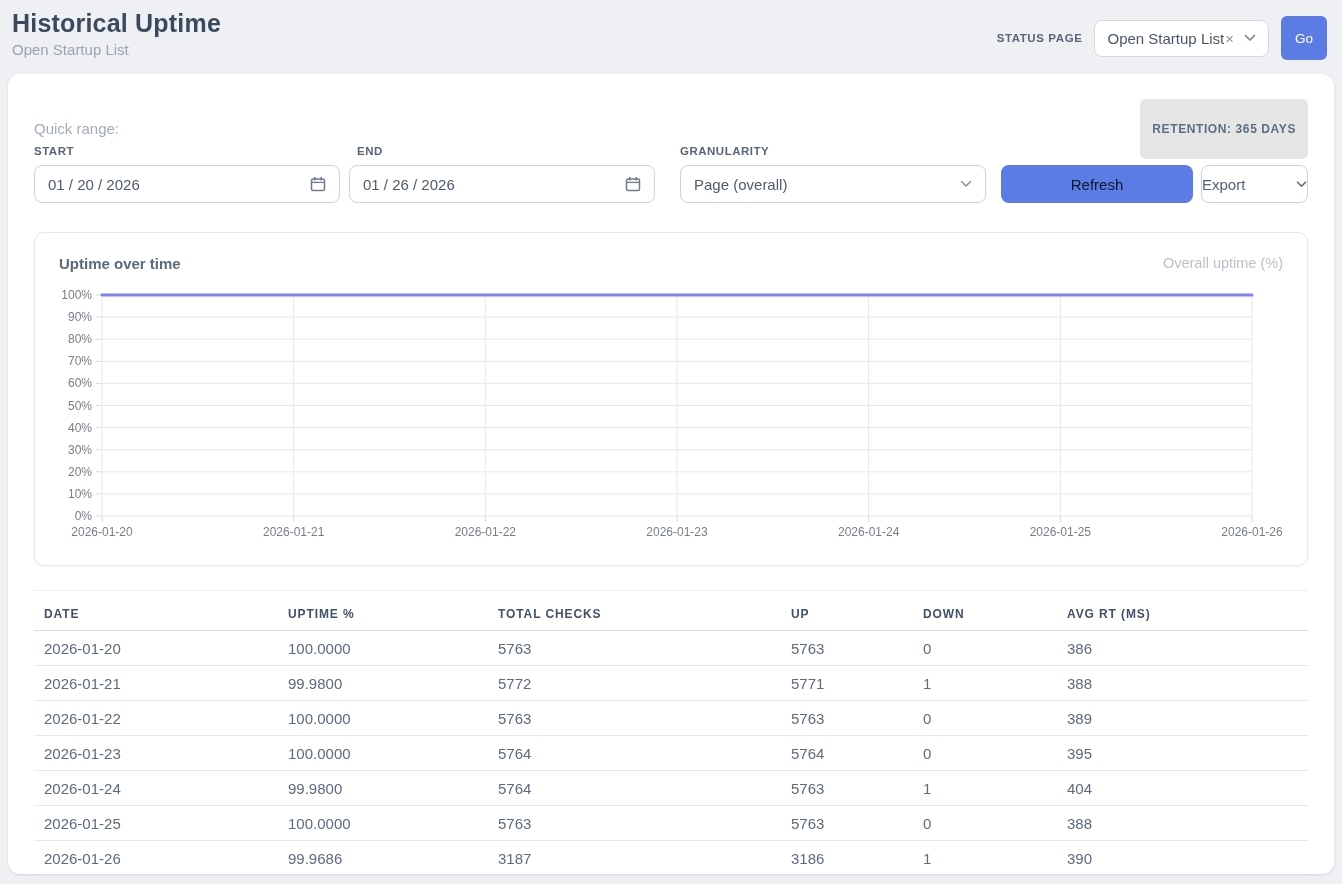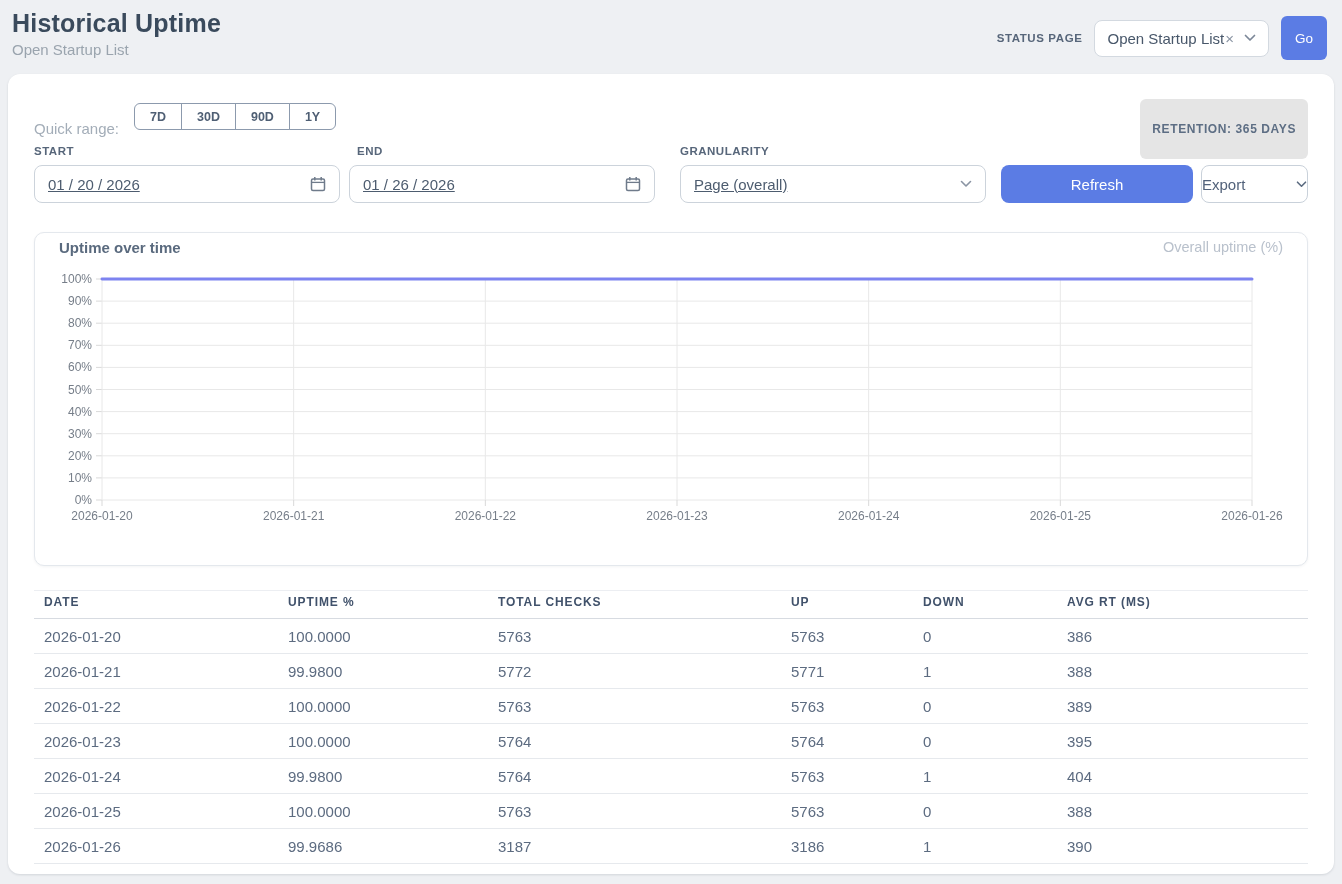--- a/index.html
+++ b/index.html
@@ -55,54 +55,54 @@
   .field-label {
     position:absolute; top:71px; font-size:11.5px; font-weight:600;
     letter-spacing:.5px; color:#57667a;
   }
   .field {
     position:absolute; top:91px; height:38px; width:306px;
     background:#fff; border:1px solid #ccd3db; border-radius:8px;
     display:flex; align-items:center; padding:0 13px;
     font-size:15px; color:#4d5c6f; cursor:pointer;
   }
-  .field .grow { flex:1;text-decoration:underline; }
+  .field .grow { flex:1; }
   .chev { flex:0 0 auto; }
   .primary-btn {
     position:absolute; top:91px; left:993px; width:192px; height:38px;
-    background:#5b7ce4; color:#ffffff; border:none; border-radius:8px;
+    background:#5b7ce4; color:#0f172a; border:none; border-radius:8px;
     font-size:15px; font-family:inherit; cursor:pointer;
   }
   .export-btn {
     position:absolute; top:91px; left:1193px; width:107px; height:38px;
     background:#fff; border:1px solid #c9d1da; border-radius:8px;
     font-size:15px; color:#52627a; font-family:inherit; cursor:pointer;
     display:flex; align-items:center; justify-content:space-between; gap:7px;
   }
 
   
   .chart-card {
     position:absolute; left:26px; top:158px; width:1274px; height:334px;
     background:#fff; border:1px solid #e4e8ed; border-radius:10px;
     box-shadow:0 1px 3px rgba(25,35,55,.05);
-    padding:4px 24px 0;
+    padding:20px 24px 0;
   }
   .chart-head { display:flex; justify-content:space-between; align-items:center; height:20px; }
   .chart-title { font-size:15px; font-weight:700; color:#5a6a7e; }
   .chart-legend { font-size:14.5px; color:#b9c1cc; }
   .chart-svg-wrap { margin-top:8px; }
 
   
   .data-table {
     position:absolute; left:26px; top:516px; width:1274px;
     border-collapse:collapse; table-layout:fixed;
   }
   .data-table th {
     text-align:left; font-size:12px; font-weight:700; letter-spacing:.9px;
-    color:#41526b; padding:4px 10px 9px;
+    color:#41526b; padding:16px 10px 9px;
     border-top:1px solid #eceef2; border-bottom:1px solid #d7dbe1;
   }
   .data-table td {
     font-size:15px; color:#5c6b80; padding:9px 10px 8px;
     border-bottom:1px solid #e6e9ed;
   }
 </style>
 </head>
 <body>
 
@@ -124,26 +124,20 @@
           </svg>
       </div>
       <button class="go-btn">Go</button>
     </div>
   </div>
 
   <div class="panel">
 
     <div class="quick-row">
       <span class="quick-label">Quick range:</span>
-      <div class="seg-group" id="quick-range-group">
-          <button class="seg-btn">7D</button>
-          <button class="seg-btn">30D</button>
-          <button class="seg-btn">90D</button>
-          <button class="seg-btn">1Y</button>
-        </div>
     </div>
     <div class="retention-badge">RETENTION: 365 DAYS</div>
 
     <span class="field-label" style="left:26px">START</span>
     <span class="field-label" style="left:349px">END</span>
     <span class="field-label" style="left:672px">GRANULARITY</span>
 
     <div class="field" style="left:26px">
       <span class="grow">01 / 20 / 2026</span>
       <svg class="chev" width="16" height="16" viewBox="0 0 16 16">

